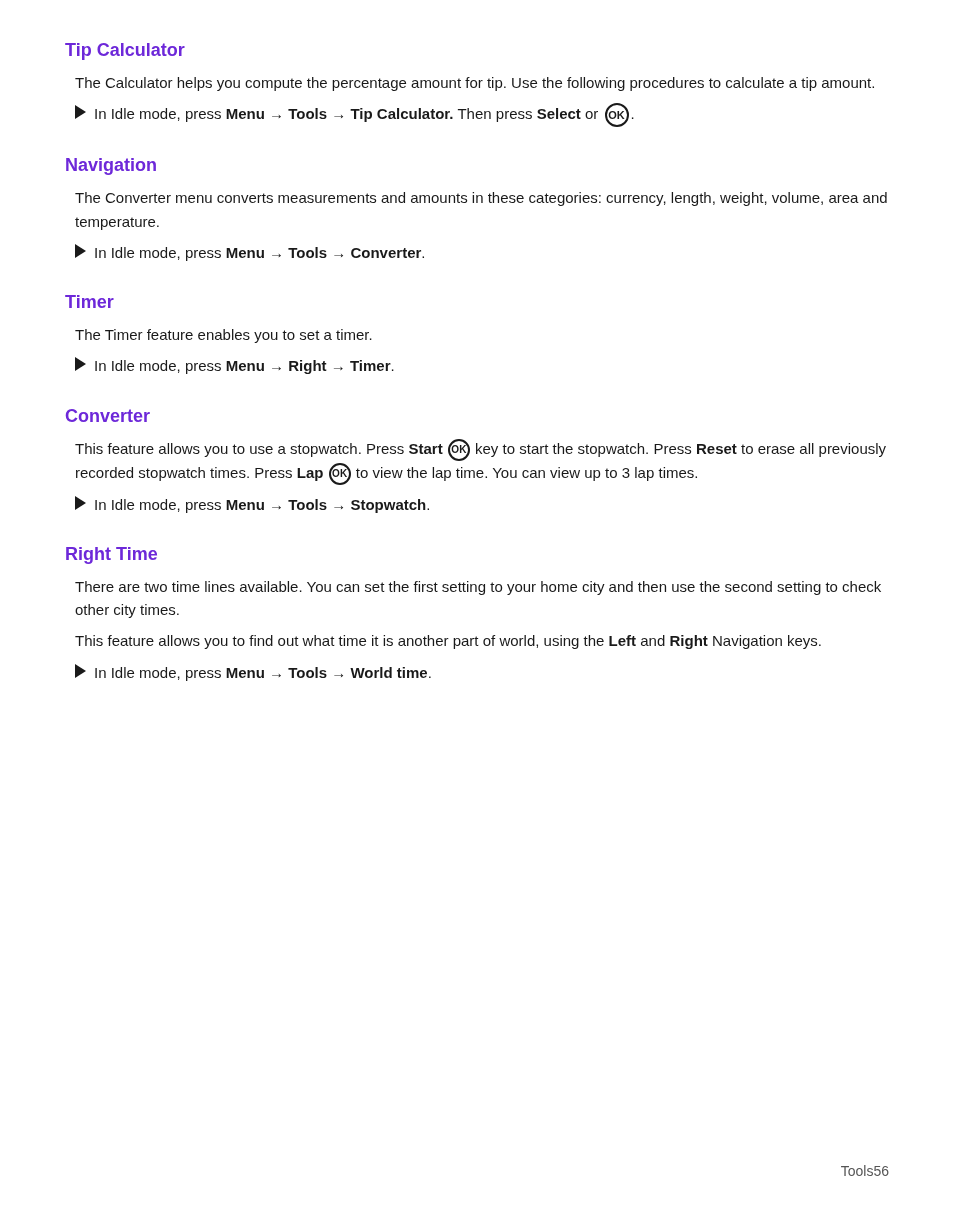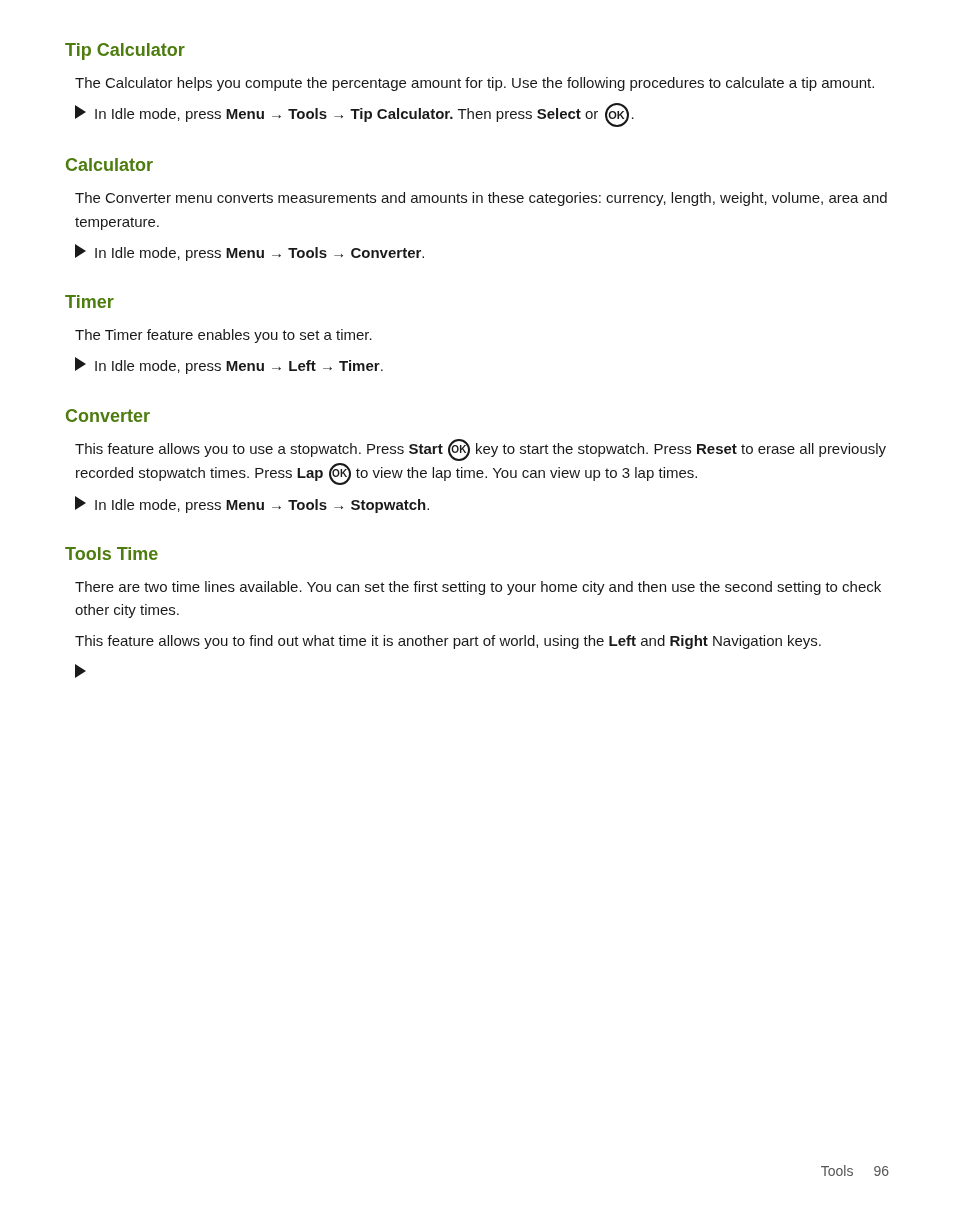--- a/index.html
+++ b/index.html
@@ -22,21 +22,21 @@
       padding: 40px 65px 80px 65px;
     }
 
     .section {
       margin-bottom: 28px;
     }
 
     .section-title {
       font-size: 18px;
       font-weight: bold;
-      color: #4d7c0f;
+      color: #6d28d9;
       margin-bottom: 10px;
     }
 
     .section-body {
       margin-left: 10px;
       margin-top: 10px;
     }
 
     .section-body p {
       line-height: 1.55;
@@ -98,21 +98,20 @@
       margin: 0 1px;
     }
 
     .page-footer {
       position: absolute;
       bottom: 30px;
       right: 65px;
       font-size: 14px;
       color: #555;
       display: flex;
-      gap: 20px;
       margin-top: 16px;
     }
   </style>
 </head>
 <body>
 
 <div class="page-content">
 
   <div class="section">
     <div class="section-title">Tip Calculator</div>
@@ -121,40 +120,40 @@
       <div class="arrow-item">
         <span class="arrow"></span>
         <span class="arrow-text">
           In Idle mode, press <strong>Menu → Tools → Tip Calculator.</strong> Then press <strong>Select</strong> or <span class="ok-badge">OK</span>.
         </span>
       </div>
     </div>
   </div>
 
   <div class="section">
-    <div class="section-title">Calculator</div>
+    <div class="section-title">Navigation</div>
     <div class="section-body">
       <p>The Converter menu converts measurements and amounts in these categories: currency, length, weight, volume, area and temperature.</p>
       <div class="arrow-item">
         <span class="arrow"></span>
         <span class="arrow-text">
           In Idle mode, press <strong>Menu → Tools → Converter</strong>.
         </span>
       </div>
     </div>
   </div>
 
   <div class="section">
     <div class="section-title">Timer</div>
     <div class="section-body">
       <p>The Timer feature enables you to set a timer.</p>
       <div class="arrow-item">
         <span class="arrow"></span>
         <span class="arrow-text">
-          In Idle mode, press <strong>Menu → Left → Timer</strong>.
+          In Idle mode, press <strong>Menu → Right → Timer</strong>.
         </span>
       </div>
     </div>
   </div>
 
   <div class="section">
     <div class="section-title">Converter</div>
     <div class="section-body">
       <p>
         This feature allows you to use a stopwatch. Press <strong>Start</strong> <span class="ok-badge-inline">OK</span> key to start the stopwatch. Press <strong>Reset</strong> to erase all previously recorded stopwatch times. Press <strong>Lap</strong> <span class="ok-badge-inline">OK</span> to view the lap time. You can view up to 3 lap times.
@@ -162,32 +161,35 @@
       <div class="arrow-item">
         <span class="arrow"></span>
         <span class="arrow-text">
           In Idle mode, press <strong>Menu → Tools → Stopwatch</strong>.
         </span>
       </div>
     </div>
   </div>
 
   <div class="section">
-    <div class="section-title">Tools Time</div>
+    <div class="section-title">Right Time</div>
     <div class="section-body">
       <p>
         There are two time lines available. You can set the first setting to your home city and then use the second setting to check other city times.
       </p>
       <p>
         This feature allows you to find out what time it is another part of world, using the <strong>Left</strong> and <strong>Right</strong> Navigation keys.
       </p>
       <div class="arrow-item">
         <span class="arrow"></span>
+        <span class="arrow-text">
+          In Idle mode, press <strong>Menu → Tools → World time</strong>.
+        </span>
       </div>
     </div>
   </div>
 
 </div>
 
 <div class="page-footer">
   <span>Tools</span>
-  <span>96</span>
+  <span>56</span>
 </div>
 
 </body></html>

